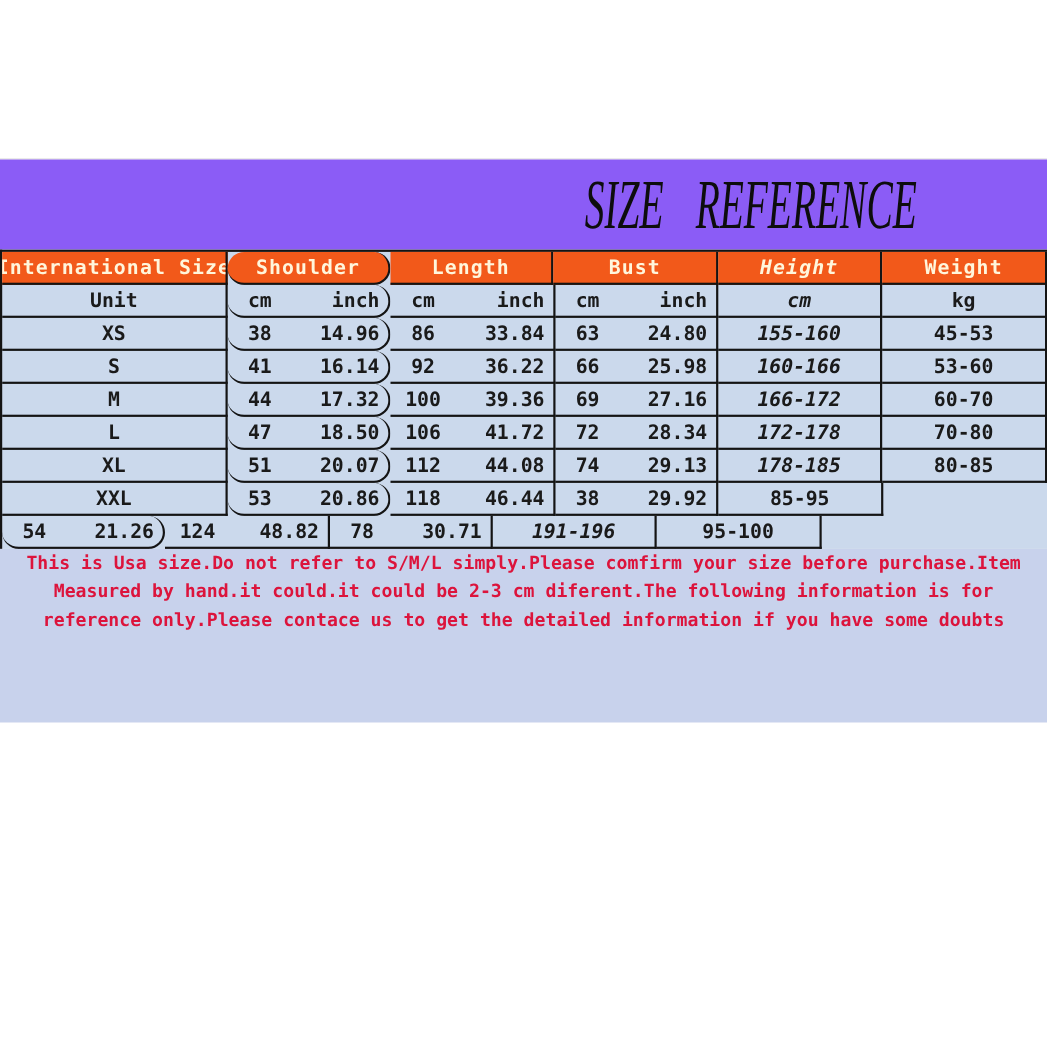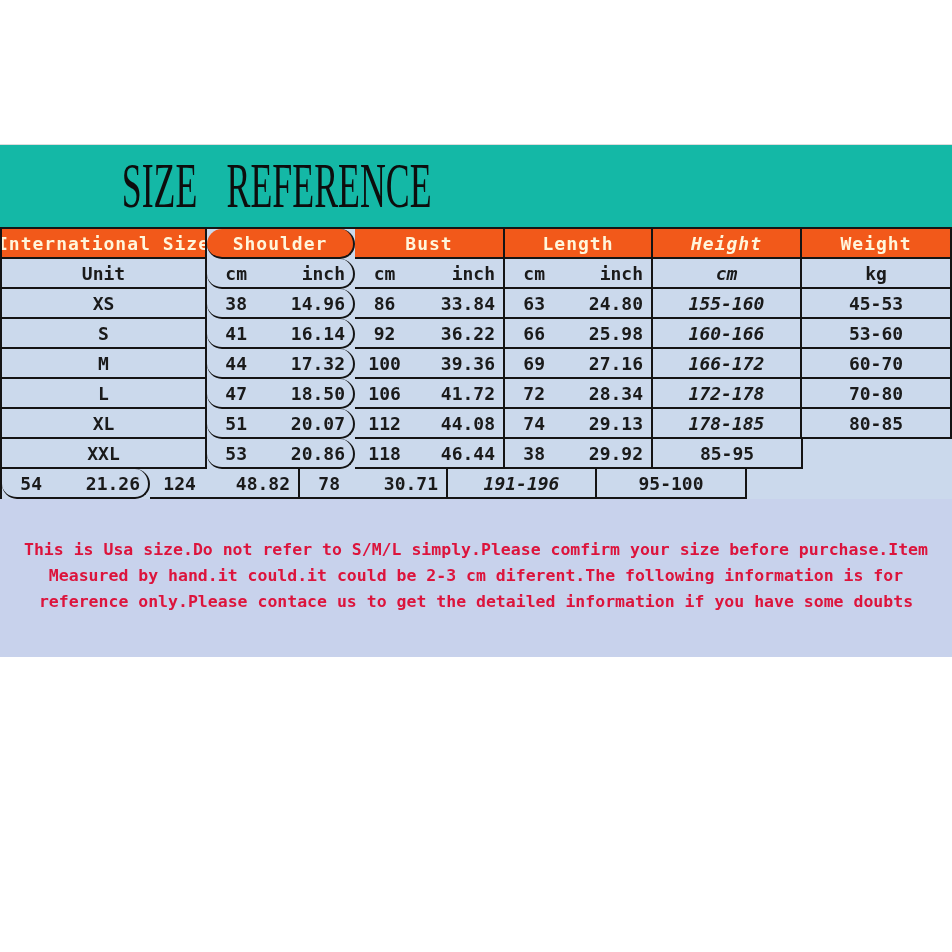--- a/index.html
+++ b/index.html
@@ -7,22 +7,22 @@
   body {
     width: 952px; height: 952px;
     font-family: "DejaVu Sans Mono", "Liberation Mono", monospace;
     overflow: hidden;
   }
   .page { position: relative; width: 952px; height: 952px; background: #ffffff; }
 
   .top-margin { height: 145px; background: #ffffff; border-bottom: 1px solid #dcdcdc; }
 
   .title-band {
-    height: 82px; background: #14b8a6;
-    display: flex; align-items: center; justify-content: flex-start;
+    height: 82px; background: #8b5cf6;
+    display: flex; align-items: center; justify-content: flex-end; font-style: italic;
   }
   .title-band h1 {
     font-family: "Liberation Serif", "DejaVu Serif", serif;
     font-weight: 400;
     font-size: 64px;
     color: #0d0d0d;
     letter-spacing: 0px;
     word-spacing: 36px;
     transform: scaleX(0.56);
     transform-origin: center;
@@ -59,21 +59,20 @@
   }
 
   .pair { padding: 0; justify-content: flex-start; }
   .pair .cm   { display: inline-block; width: 40%; text-align: center; }
   .pair .inch { display: inline-block; width: 60%; text-align: right; padding-right: 8px; }
 
   
   .note {
     height: 158px;
     background: #C8D2EC;
-    padding-top: 38px;
     text-align: center;
   }
   .note p {
     font-size: 16.5px;
     line-height: 26px;
     font-weight: bold;
     color: #DC143C;
     letter-spacing: 0px;
     white-space: nowrap;
   }
@@ -89,22 +88,22 @@
 
   <div class="title-band">
     <h1>SIZE REFERENCE</h1>
   </div>
 
   <div class="size-table">
 
     <div class="tr head">
       <div class="td c0">International Size</div>
       <div class="td c1">Shoulder</div>
+      <div class="td c3">Length</div>
       <div class="td c2">Bust</div>
-      <div class="td c3">Length</div>
       <div class="td c4">Height</div>
       <div class="td c5">Weight</div>
     </div>
 
     <div class="tr">
       <div class="td c0">Unit</div>
       <div class="td c1 pair">
           <span class="cm">cm</span>
           <span class="inch">inch</span>
         </div>

